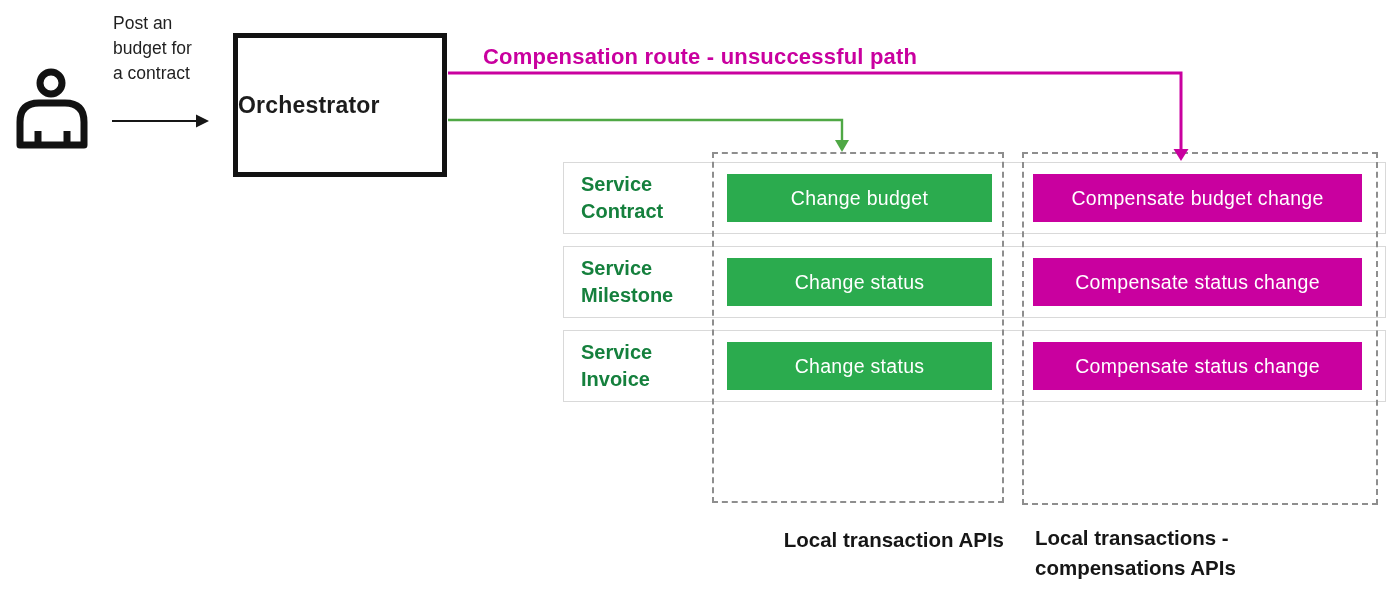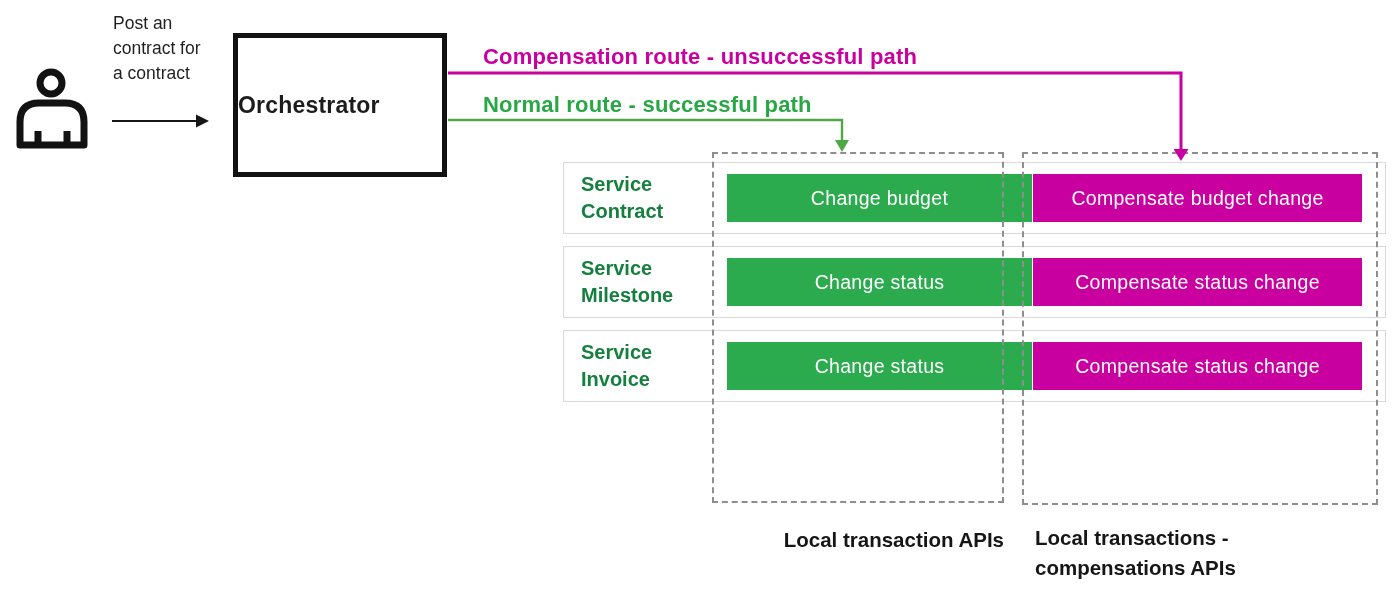--- a/index.html
+++ b/index.html
@@ -28,21 +28,21 @@
   .route-label{position:absolute;font-weight:bold;font-size:22px;letter-spacing:.2px;z-index:3;white-space:nowrap;}
   .route-label.compensation{left:483px;top:44px;color:var(--magenta);}
   .route-label.normal{left:483px;top:92px;color:#27a844;}
 
   .row{position:absolute;left:563px;width:823px;height:72px;background:#fff;
     border:1px solid var(--row-border);z-index:1;}
   .row-label{position:absolute;left:17px;top:0;height:100%;display:flex;flex-direction:column;
     justify-content:center;font-weight:bold;font-size:20px;line-height:27px;color:#15803d;}
   .btn{position:absolute;top:11px;height:48px;display:flex;align-items:center;justify-content:center;
     color:#fff;font-size:19.5px;letter-spacing:.3px;}
-  .btn.green{left:163px;width:305px;background:var(--green);}
+  .btn.green{left:163px;width:265px;background:var(--green);}
   .btn.magenta{left:469px;width:329px;background:var(--magenta);}
 
   .dashed-box{position:absolute;border:2px dashed var(--dash-gray);background:transparent;z-index:3;pointer-events:none;}
   .dashed-box.transactions{left:712px;top:152px;width:292px;height:351px;}
   .dashed-box.compensations{left:1022px;top:152px;width:356px;height:353px;}
 
   .caption{position:absolute;font-weight:bold;font-size:20.5px;color:#161616;z-index:2;}
   .caption.transactions{left:712px;top:528px;width:292px;text-align:right;}
   .caption.compensations{left:1035px;top:523px;line-height:29.5px;}
 </style>
@@ -68,30 +68,29 @@
 
   <svg class="person-icon" width="80" height="92" viewBox="0 0 80 92">
     <circle cx="39" cy="25" r="11" fill="none" stroke="#121212" stroke-width="7"></circle>
     <path d="M8 87 L8 64 Q8 45 27 45 L53 45 Q72 45 72 64 L72 87 Z" fill="none" stroke="#121212" stroke-width="7" stroke-linejoin="round"></path>
     <line x1="26" y1="87" x2="26" y2="73" stroke="#121212" stroke-width="7"></line>
     <line x1="55" y1="87" x2="55" y2="73" stroke="#121212" stroke-width="7"></line>
   </svg>
 
   <div class="actor-caption">
     <div>Post an</div>
-    <div>contract for</div>
+    <div>budget for</div>
     <div>a contract</div>
   </div>
 
   <div class="orchestrator">
     <span>Orchestrator</span>
   </div>
 
   <div class="route-label compensation">Compensation route - unsuccessful path</div>
-  <div class="route-label normal">Normal route - successful path</div>
 
   <div class="row" style="top:162px">
     <div class="row-label">
       <div>Service</div>
       <div>Contract</div>
     </div>
     <div class="btn green">Change budget</div>
     <div class="btn magenta">Compensate budget change</div>
   </div>
 

